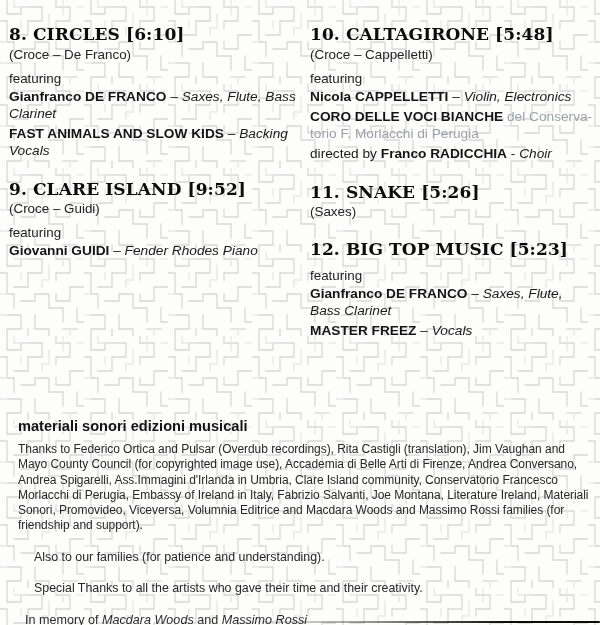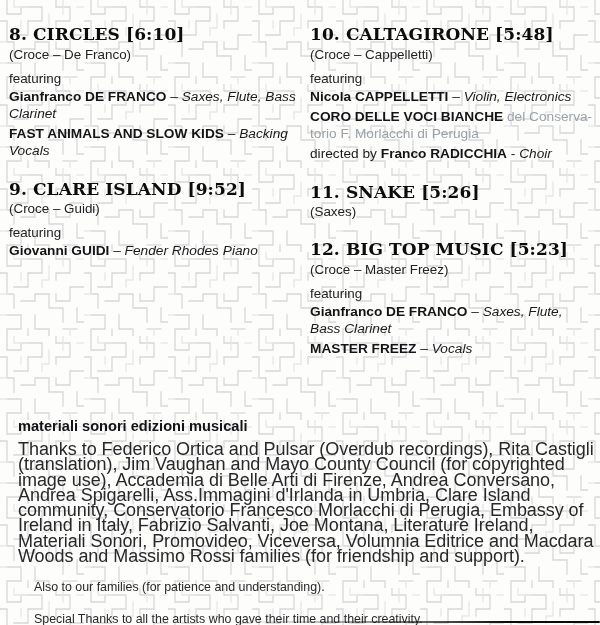--- a/index.html
+++ b/index.html
@@ -29,21 +29,21 @@
   .credit{margin:0;font-size:13.4px;color:#232325;}
   .featuring{margin:9px 0 2px 0;font-size:13.4px;color:#232325;}
   .feature-line{margin:1px 0 3px 0;font-size:13.7px;line-height:17px;color:#1b1b1d;}
   .feature-line b{font-weight:700;color:#141416;}
   .roles{font-style:italic;}
   .faded{color:#9aa1a9;}
   .footer{position:absolute;left:18px;top:418px;width:578px;}
   .publisher{margin:0;font-weight:700;font-size:14.6px;color:#141416;}
   .performer{margin:3px 0 0 0;font-size:14.8px;color:#1c1c1e;}
   .performer b{font-weight:700;color:#141416;}
-  .thanks{margin:8px 0 0 0;font-size:18px;line-height:15.3px;color:#28282a;letter-spacing:-0.05px;}
+  .thanks{margin:8px 0 0 0;font-size:12px;line-height:15.3px;color:#28282a;letter-spacing:-0.05px;}
   .thanks-follow{margin:16px;font-size:12.4px;line-height:15.5px;color:#28282a;}
   .memory{margin:13px 0 0 7px;font-size:12.6px;color:#2a2a2c;}
   .memory i{font-style:italic;}
   .scan-line{
     position:absolute;left:240px;right:0;bottom:2px;height:2px;
     background:linear-gradient(to right, rgba(40,40,40,0), rgba(30,30,30,0.45) 35%, #0b0b0b 75%);
     border-radius:1px;
   }
 </style>
 </head>
@@ -111,21 +111,20 @@
       <p class="feature-line"><span>directed by </span><b>Franco RADICCHIA</b><span> - </span><i class="roles">Choir</i></p>
     </section>
 
     <section class="track">
       <h3 class="track-heading">11. SNAKE [5:26]</h3>
       <p class="credit">(Saxes)</p>
     </section>
 
     <section class="track">
       <h3 class="track-heading">12. BIG TOP MUSIC [5:23]</h3>
-      <p class="credit">(Croce – Master Freez)</p>
       <p class="featuring">featuring</p>
       <p class="feature-line"><b>Gianfranco DE FRANCO</b><span> – </span><i class="roles">Saxes, Flute, Bass Clarinet</i></p>
       <p class="feature-line"><b>MASTER FREEZ</b><span> – </span><i class="roles">Vocals</i></p>
     </section>
 
   </div>
 
   <div class="footer">
     <p class="publisher">materiali sonori edizioni musicali</p>
     <p class="thanks">Thanks to Federico Ortica and Pulsar (Overdub recordings), Rita Castigli (translation), Jim Vaughan and Mayo County Council (for copyrighted image use), Accademia di Belle Arti di Firenze, Andrea Conversano, Andrea Spigarelli, Ass.Immagini d'Irlanda in Umbria, Clare Island community, Conservatorio Francesco Morlacchi di Perugia, Embassy of Ireland in Italy, Fabrizio Salvanti, Joe Montana, Literature Ireland, Materiali Sonori, Promovideo, Viceversa, Volumnia Editrice and Macdara Woods and Massimo Rossi families (for friendship and support).</p>

